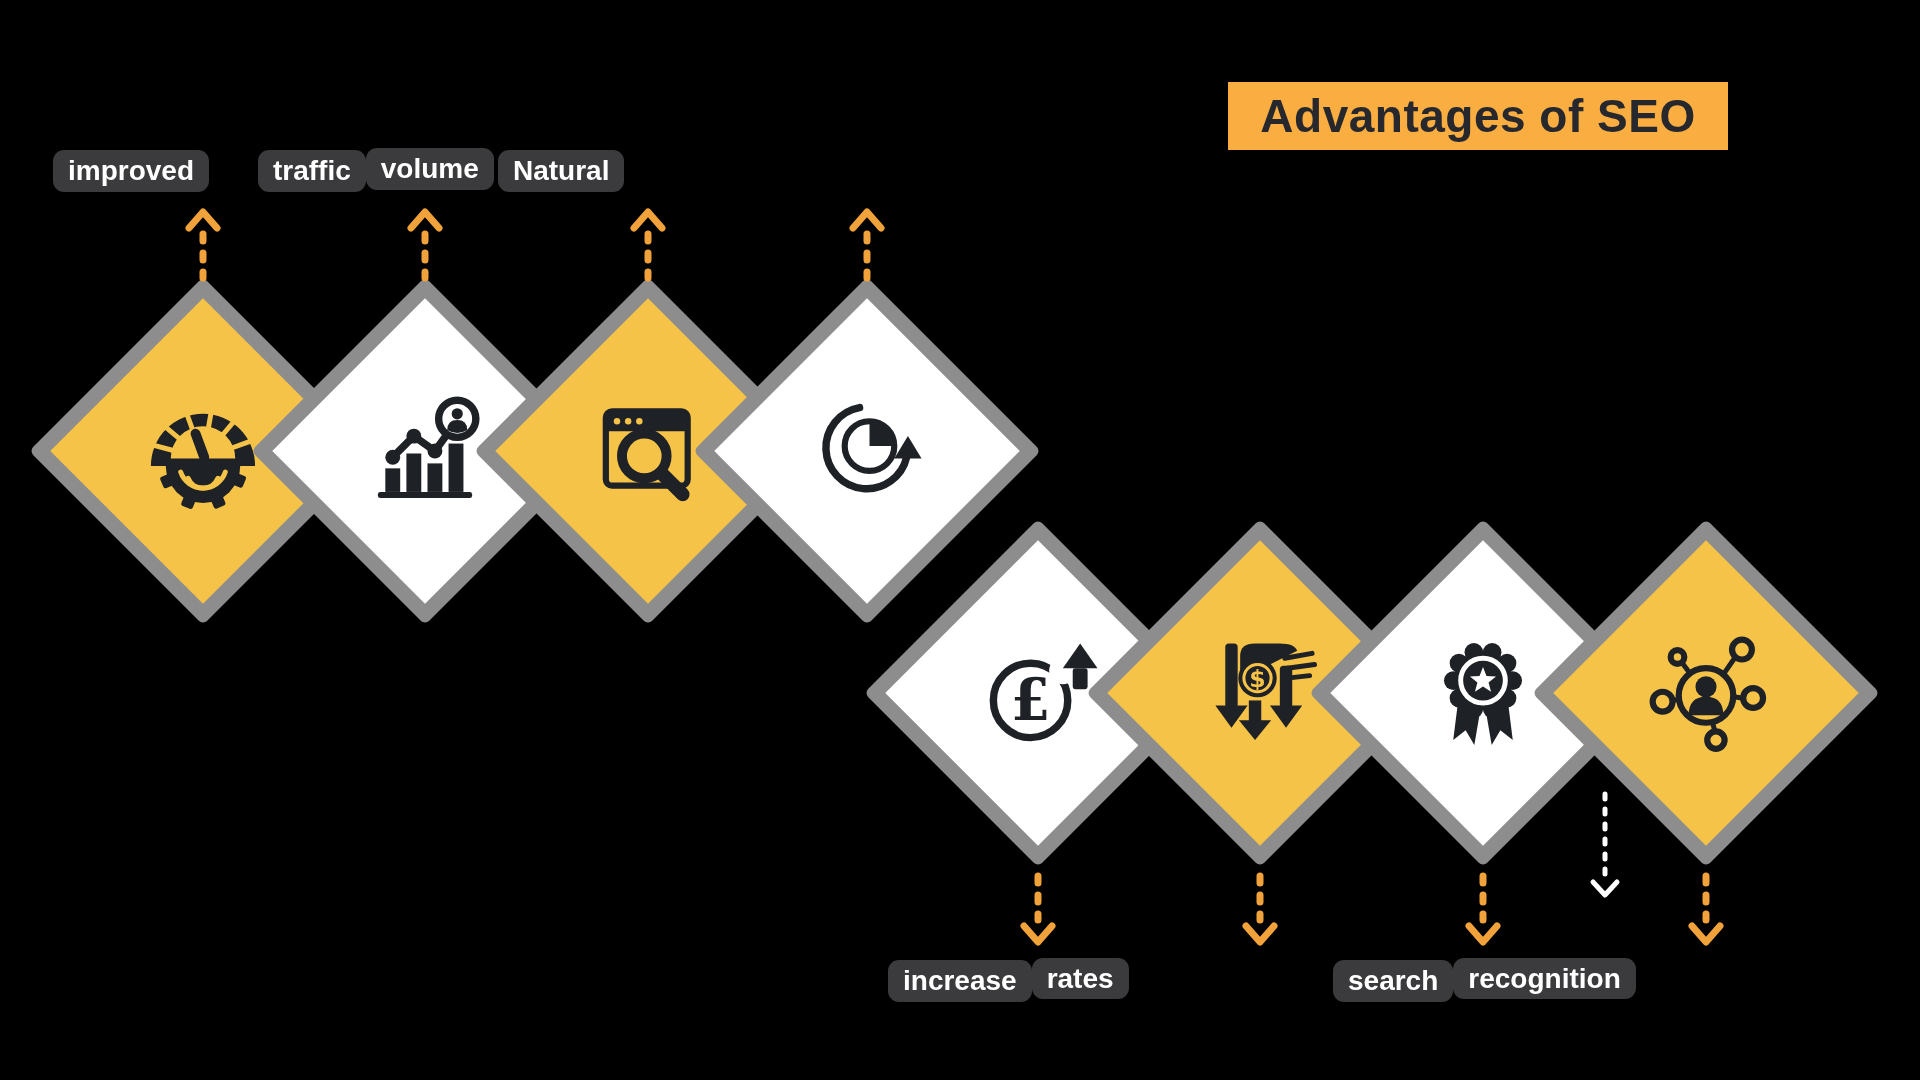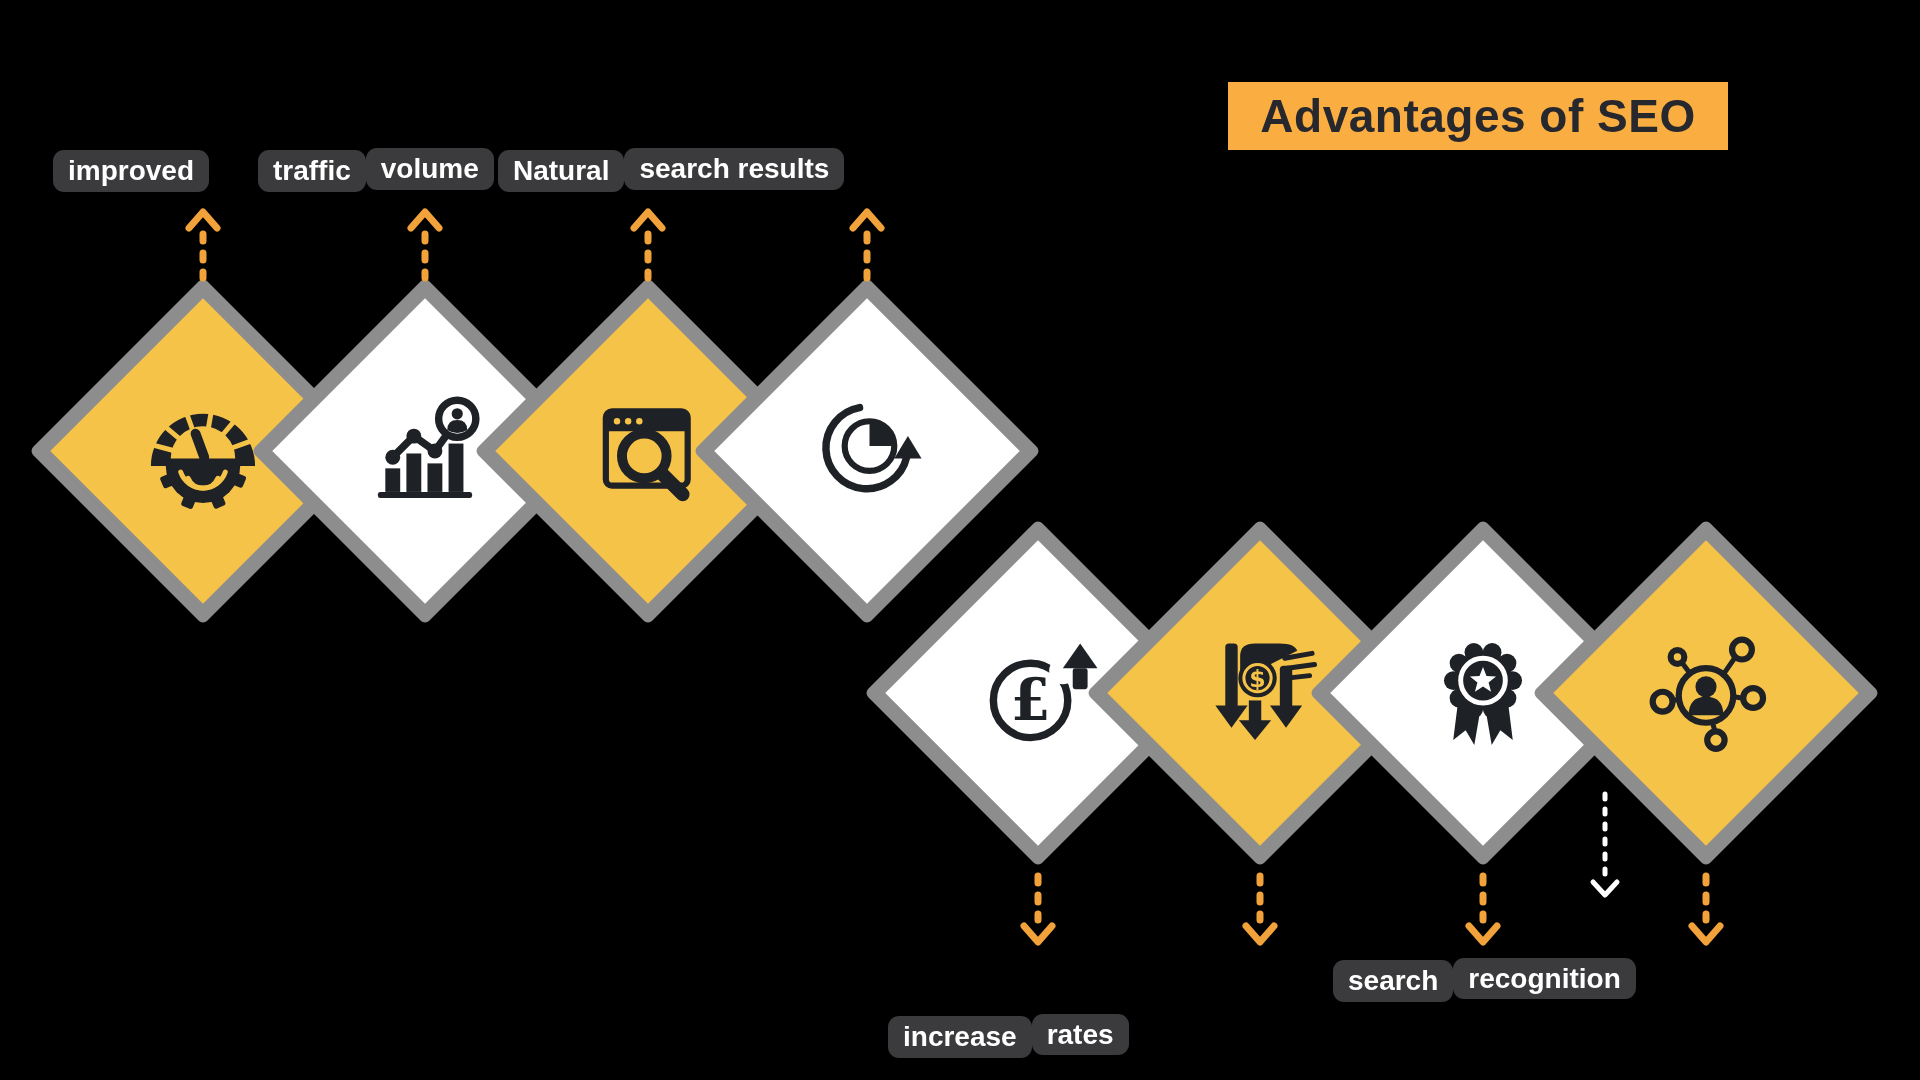--- a/index.html
+++ b/index.html
@@ -114,21 +114,20 @@
     <circle cx="24" cy="55" r="6" fill="var(--icon-dark)"></circle>
     <circle cx="41" cy="38" r="6" fill="var(--icon-dark)"></circle>
     <circle cx="58" cy="50" r="6" fill="var(--icon-dark)"></circle>
     <circle cx="76" cy="24" r="15" fill="var(--diamond-white)" stroke="var(--icon-dark)" stroke-width="6"></circle>
     <circle cx="76" cy="20" r="4.5" fill="var(--icon-dark)"></circle>
     <path d="M68 33 Q68 25 76 25 Q84 25 84 33 Q76 38 68 33 Z" fill="var(--icon-dark)"></path>
   </svg>
 
   <div class="label" style="left:498px;bottom:888px">
     <span>Natural</span>
-    <span>search results</span>
   </div>
   <svg class="arrow" style="left:626px;top:204px" width="44" height="78" viewBox="0 0 44 78">
     <polyline class="stroke-o" points="8,24 22,8 36,24" stroke-width="7"></polyline>
     <line class="stroke-o" x1="22" y1="30" x2="22" y2="74" stroke-width="7" stroke-dasharray="7 12"></line>
   </svg>
   <div class="diamond yellow" style="left:648px;top:451px"></div>
   <svg class="icon" style="left:586px;top:389px" viewBox="0 0 100 100">
     <rect x="16" y="18" width="66" height="60" rx="5" fill="none" stroke="var(--icon-dark)" stroke-width="5"></rect>
     <path d="M16 24 q0 -6 6 -6 h54 q6 0 6 6 v10 H16 Z" fill="var(--icon-dark)"></path>
     <circle cx="25" cy="26" r="2.6" fill="var(--diamond-yellow)"></circle>
@@ -155,21 +154,21 @@
     <circle cx="44" cy="56" r="30" fill="none" stroke="var(--icon-dark)" stroke-width="6"></circle>
     <circle cx="70" cy="32" r="11" fill="var(--diamond-white)"></circle>
     <text x="44" y="72" text-anchor="middle" font-family="'DejaVu Serif',serif" font-size="46" font-weight="bold" fill="var(--icon-dark)">£</text>
     <polygon points="70,30 98,30 84,10" fill="var(--icon-dark)"></polygon>
     <rect x="78" y="30" width="12" height="17" rx="2" fill="var(--icon-dark)"></rect>
   </svg>
   <svg class="arrow" style="left:1016px;top:872px" width="44" height="78" viewBox="0 0 44 78">
     <line class="stroke-o" x1="22" y1="4" x2="22" y2="48" stroke-width="7" stroke-dasharray="7 12"></line>
     <polyline class="stroke-o" points="8,54 22,70 36,54" stroke-width="7"></polyline>
   </svg>
-  <div class="label" style="left:888px;top:1016px">
+  <div class="label" style="left:888px;top:960px">
     <span>increase</span>
     <span>rates</span>
   </div>
 
   <div class="diamond yellow" style="left:1260px;top:693px"></div>
   <svg class="icon" style="left:1198px;top:631px" viewBox="0 0 100 100">
     <g fill="var(--icon-dark)">
       <path d="M34 32 L34 20 Q34 10 46 10 L66 10 Q78 10 80 16 L62 25 Q54 29 46 31 Z"></path>
       <rect x="22" y="10" width="10" height="52" rx="3"></rect>
       <polygon points="14,60 40,60 27,78"></polygon>

